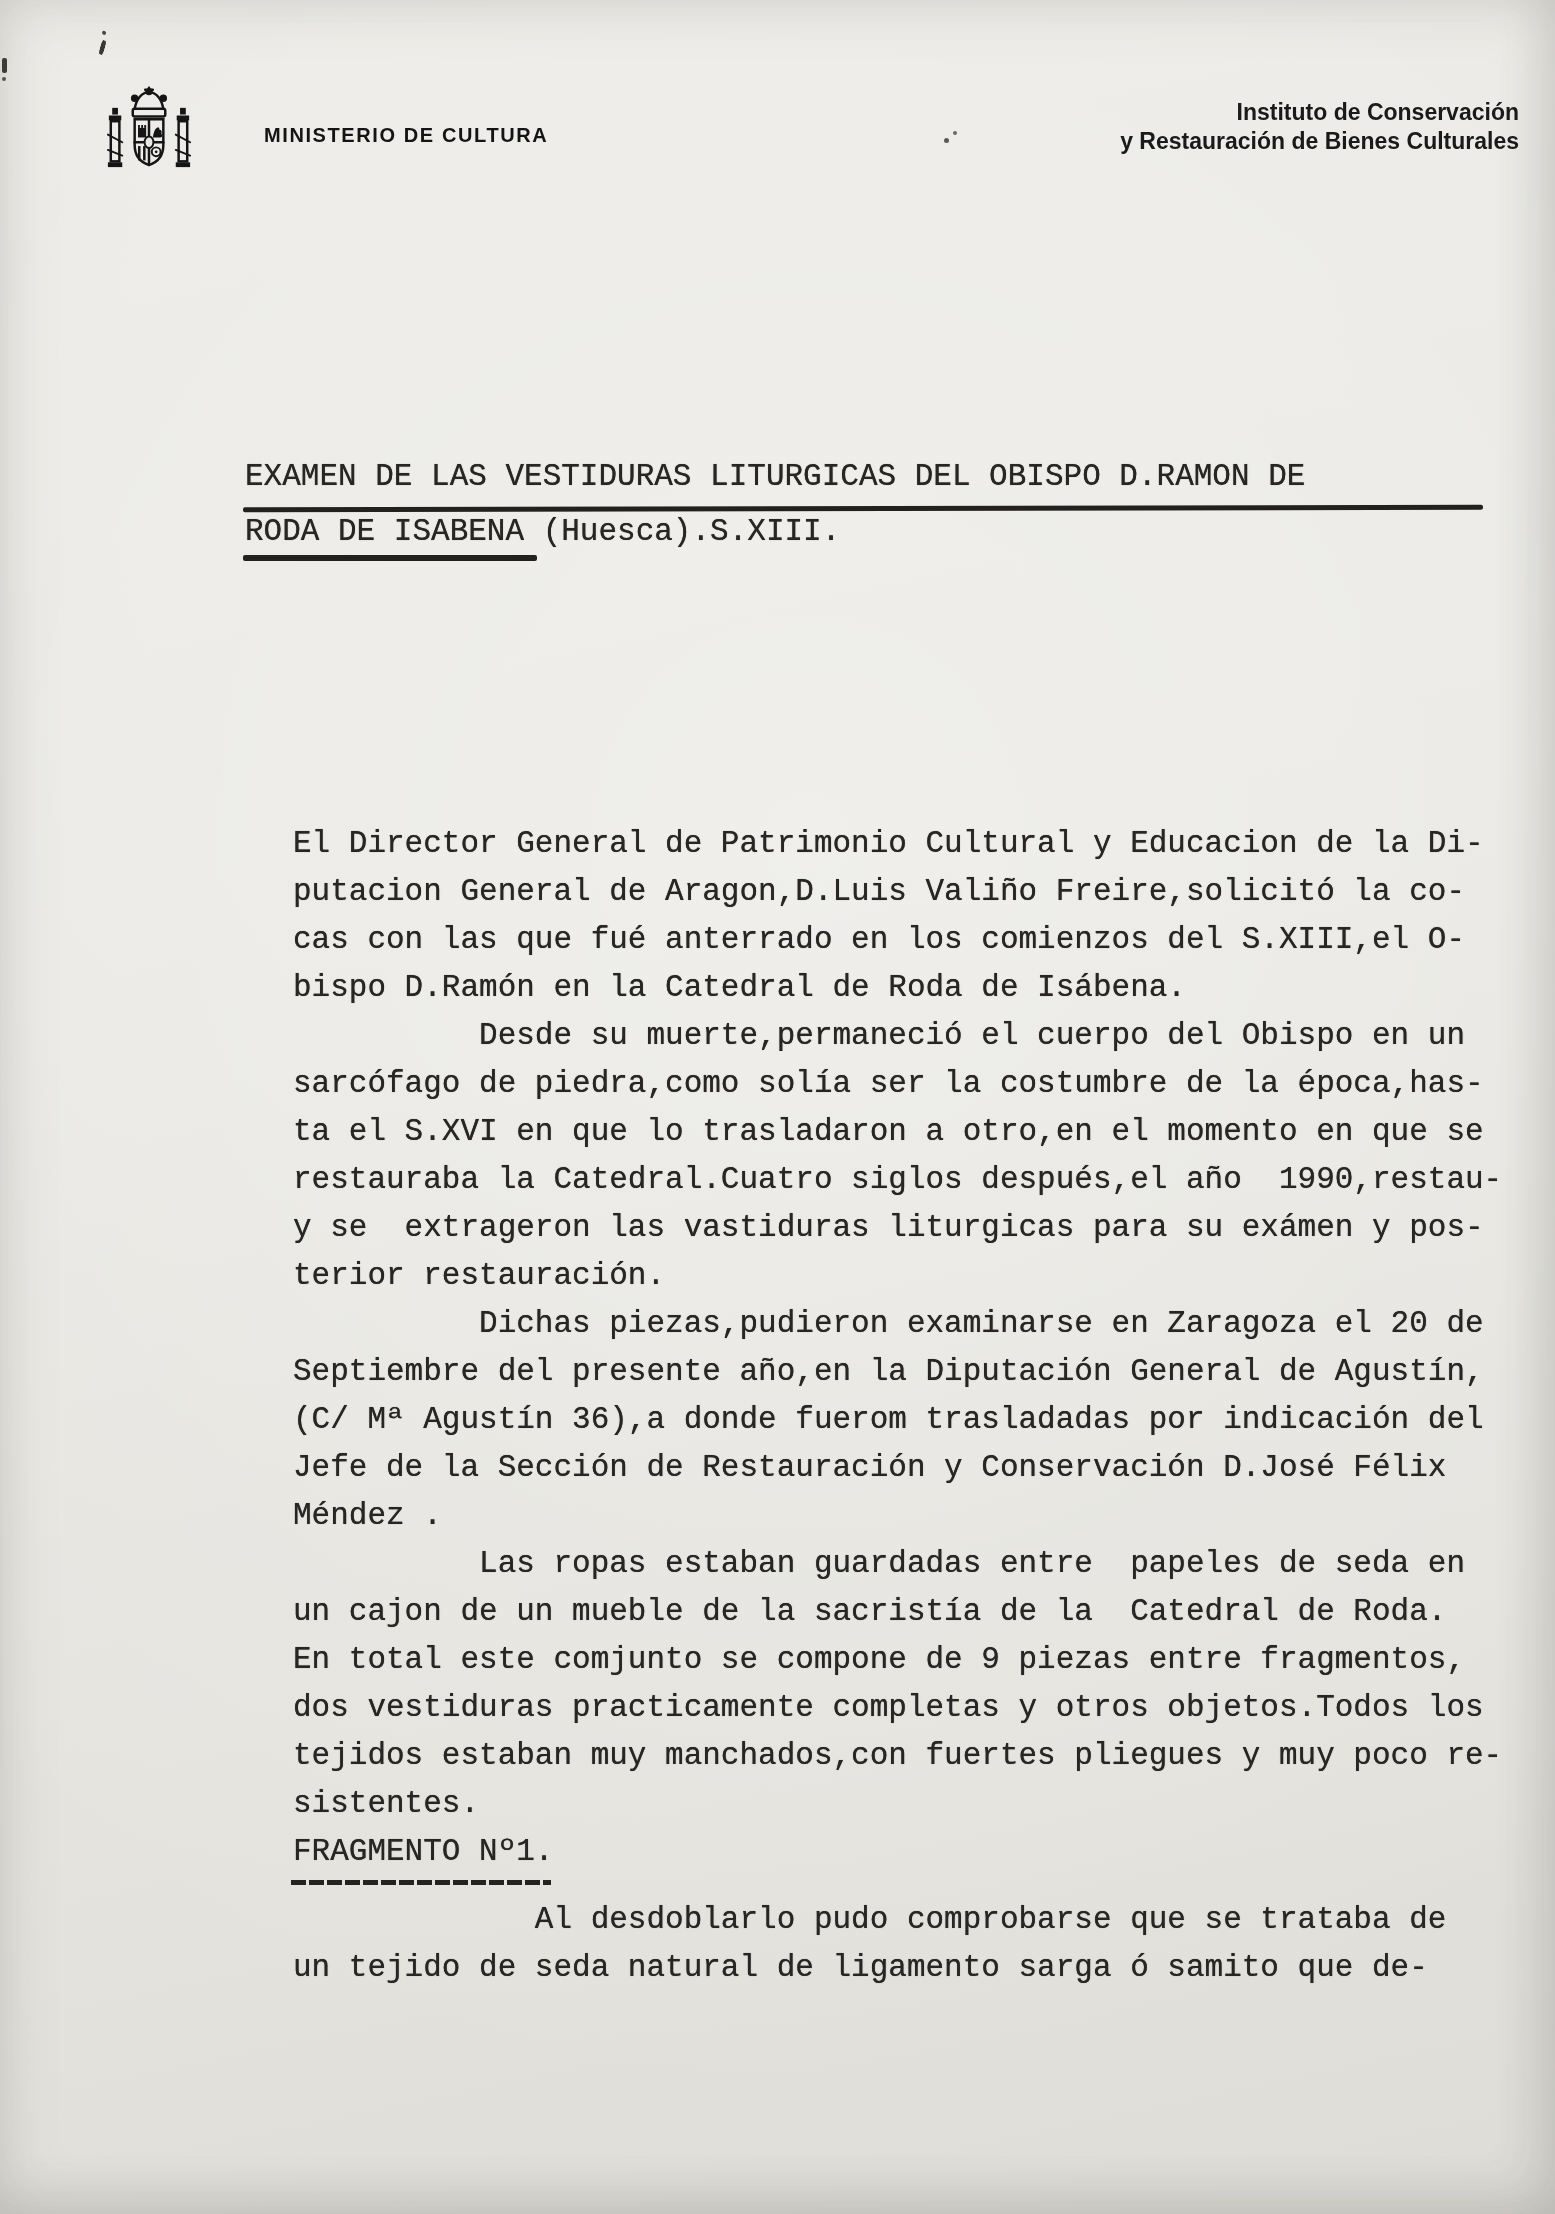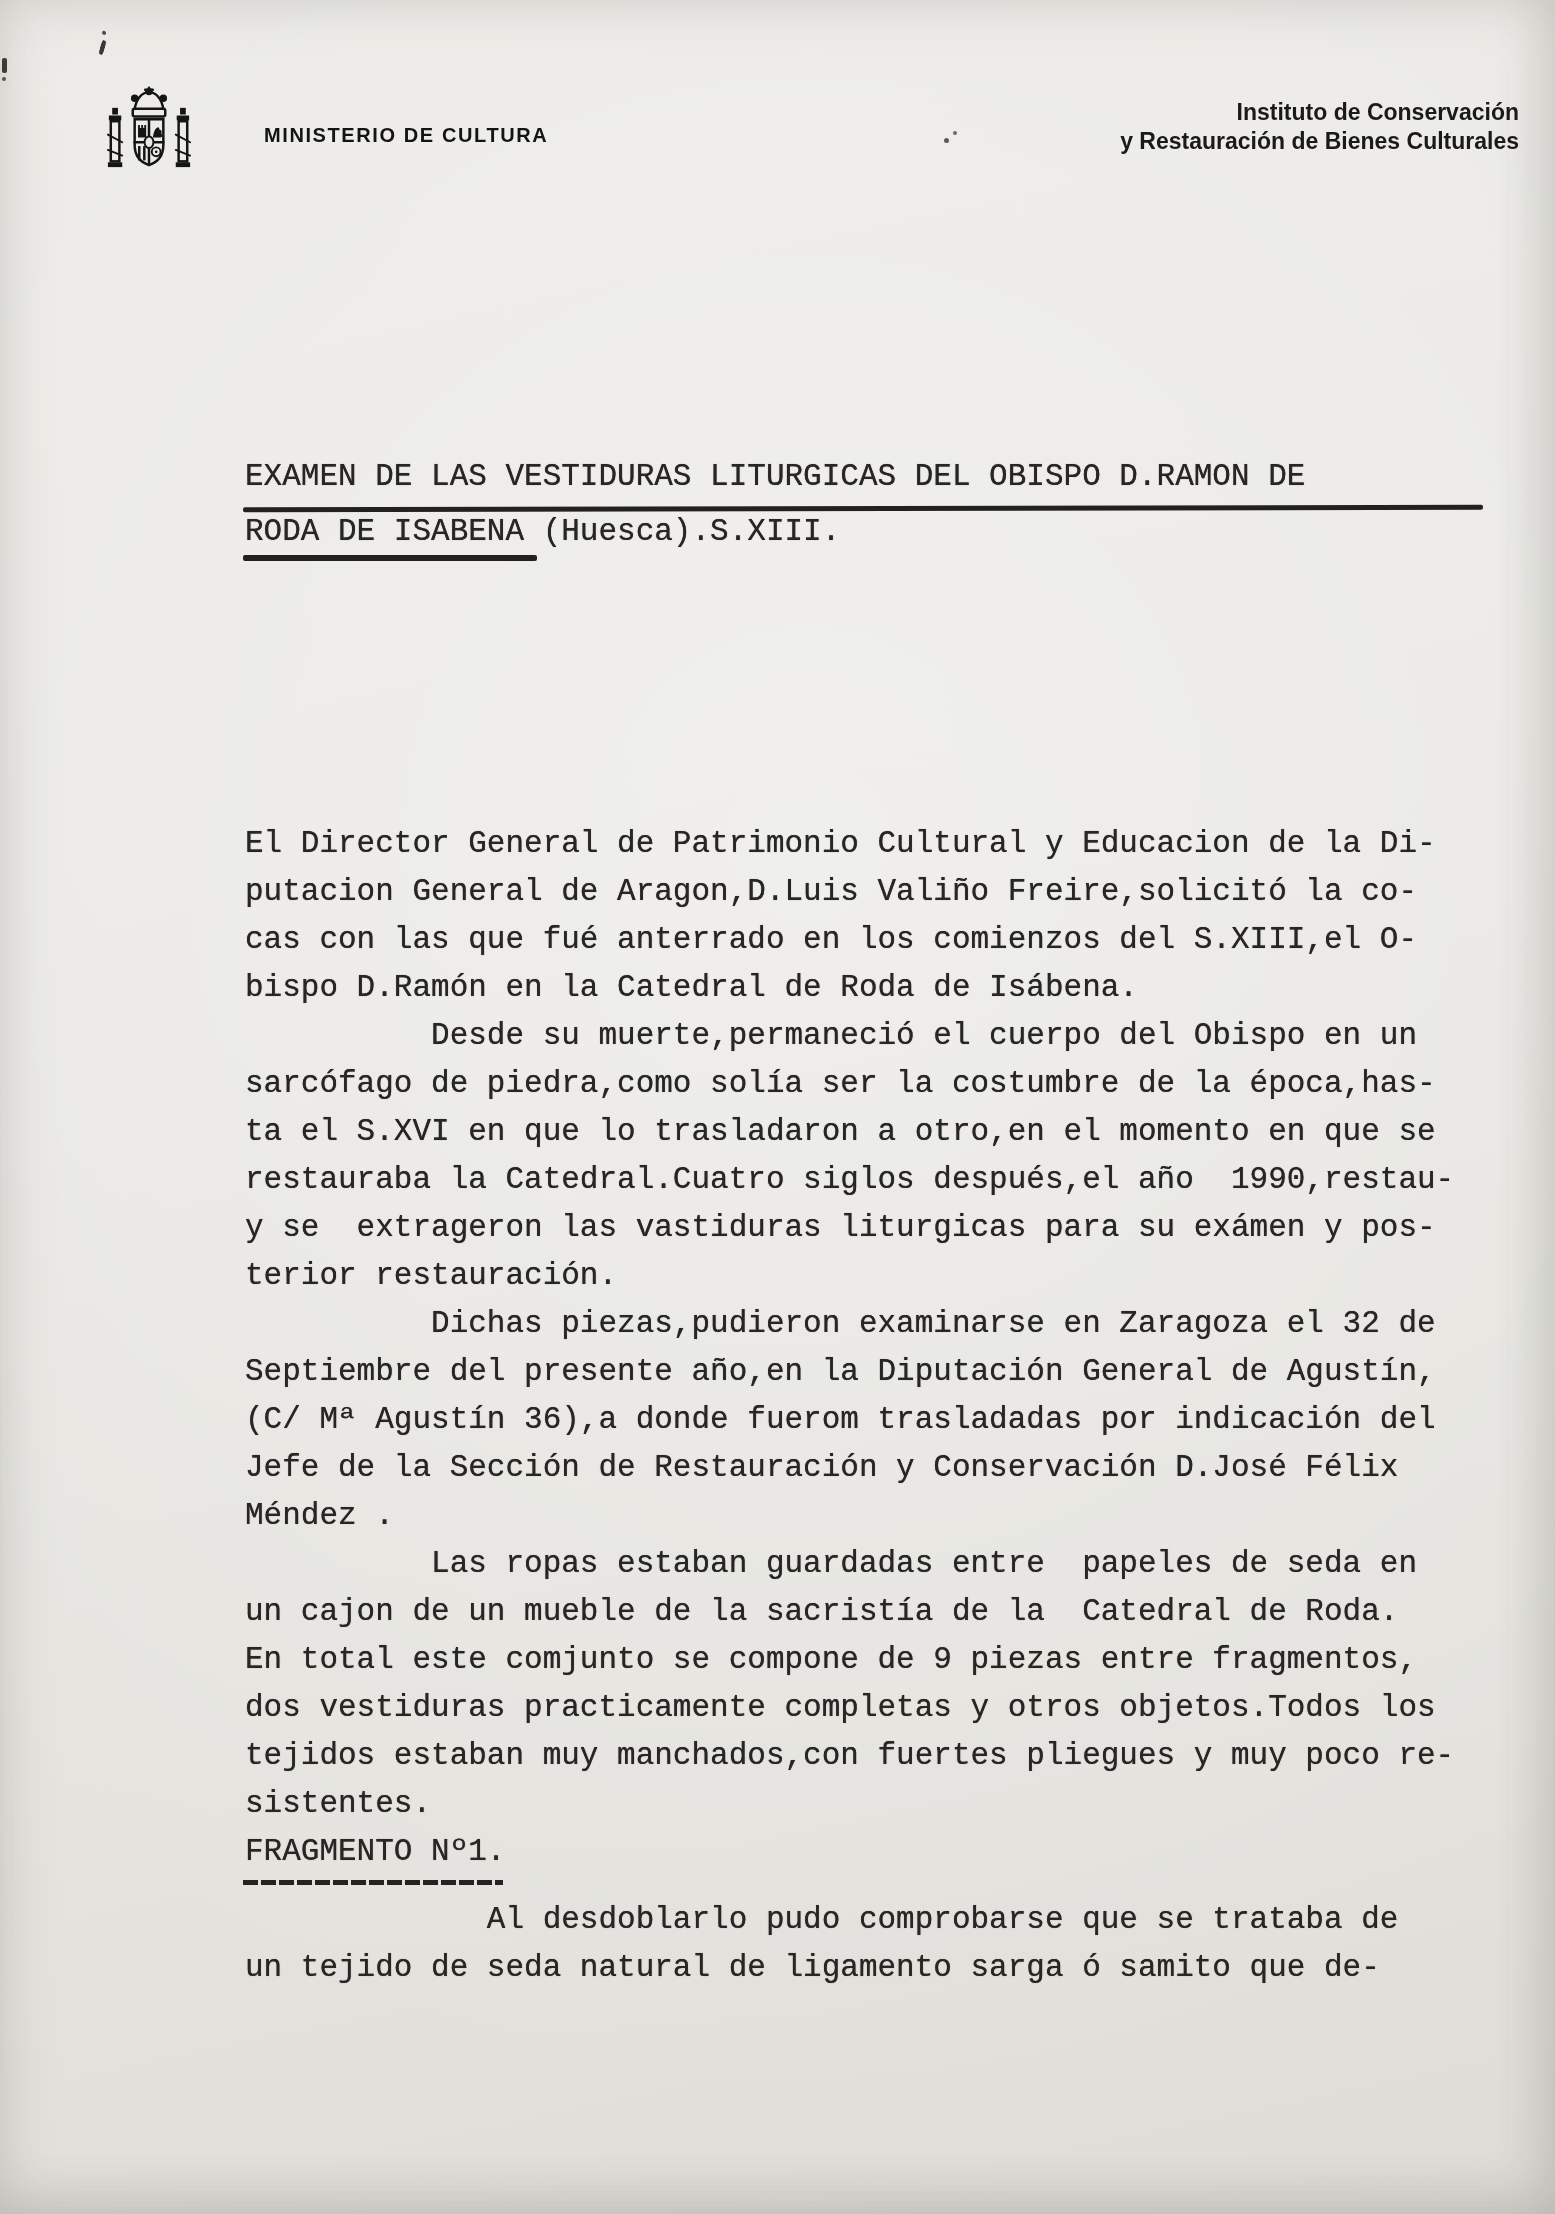--- a/index.html
+++ b/index.html
@@ -39,21 +39,21 @@
   #title1{top:459px;}
   #title2{top:514px;}
   .rule{position:absolute;background:#22211f;border-radius:2px;}
   #rule-long{left:243px;top:506px;width:1240px;height:5px;transform:rotate(-0.12deg);}
   #rule-short{left:243px;top:555px;width:294px;height:6px;}
 
   .bodytext{
     position:absolute;left:245px;top:820px;
     font-size:31px;line-height:48px;
   }
-  .tline{white-space:pre;}
+  .tline{white-space:pre;margin-left:48px;}
   .tline.heading{margin-bottom:20px;}
   .heading-underline{position:relative;display:inline-block;}
   .heading-underline::after{
     content:"";position:absolute;left:-2px;right:2px;bottom:-9px;height:5px;
     background:repeating-linear-gradient(90deg,#242322 0 15px, rgba(0,0,0,0) 15px 18px);
   }
 
   
   .artifact{position:absolute;}
   #tick-mark{left:100px;top:40px;width:0;height:15px;border-left:5px solid #3a3936;border-radius:40%/60%;transform:rotate(16deg);}
@@ -135,21 +135,21 @@
       <div class="tline">El Director General de Patrimonio Cultural y Educacion de la Di-</div>
       <div class="tline">putacion General de Aragon,D.Luis Valiño Freire,solicitó la co-</div>
       <div class="tline">cas con las que fué anterrado en los comienzos del S.XIII,el O-</div>
       <div class="tline">bispo D.Ramón en la Catedral de Roda de Isábena.</div>
       <div class="tline">          Desde su muerte,permaneció el cuerpo del Obispo en un</div>
       <div class="tline">sarcófago de piedra,como solía ser la costumbre de la época,has-</div>
       <div class="tline">ta el S.XVI en que lo trasladaron a otro,en el momento en que se</div>
       <div class="tline">restauraba la Catedral.Cuatro siglos después,el año  1990,restau-</div>
       <div class="tline">y se  extrageron las vastiduras liturgicas para su exámen y pos-</div>
       <div class="tline">terior restauración.</div>
-      <div class="tline">          Dichas piezas,pudieron examinarse en Zaragoza el 32 de</div>
+      <div class="tline">          Dichas piezas,pudieron examinarse en Zaragoza el 20 de</div>
       <div class="tline">Septiembre del presente año,en la Diputación General de Agustín,</div>
       <div class="tline">(C/ Mª Agustín 36),a donde fuerom trasladadas por indicación del</div>
       <div class="tline">Jefe de la Sección de Restauración y Conservación D.José Félix</div>
       <div class="tline">Méndez .</div>
       <div class="tline">          Las ropas estaban guardadas entre  papeles de seda en</div>
       <div class="tline">un cajon de un mueble de la sacristía de la  Catedral de Roda.</div>
       <div class="tline">En total este comjunto se compone de 9 piezas entre fragmentos,</div>
       <div class="tline">dos vestiduras practicamente completas y otros objetos.Todos los</div>
       <div class="tline">tejidos estaban muy manchados,con fuertes pliegues y muy poco re-</div>
       <div class="tline">sistentes.</div>

